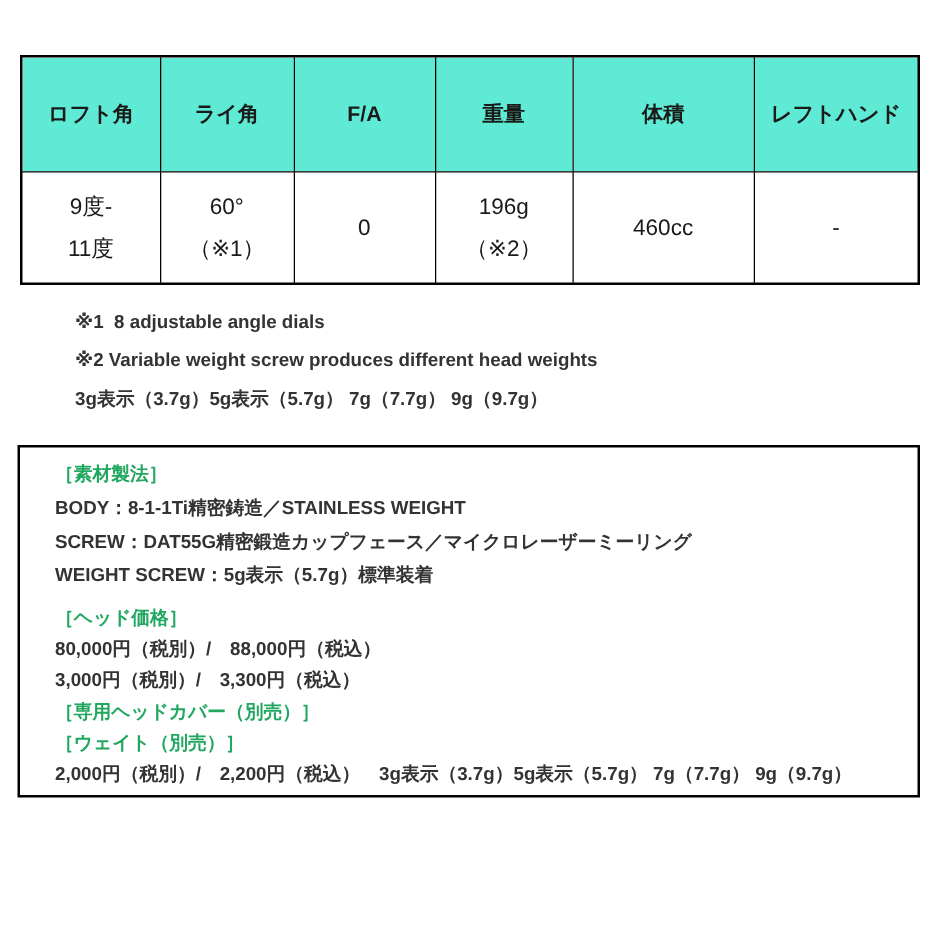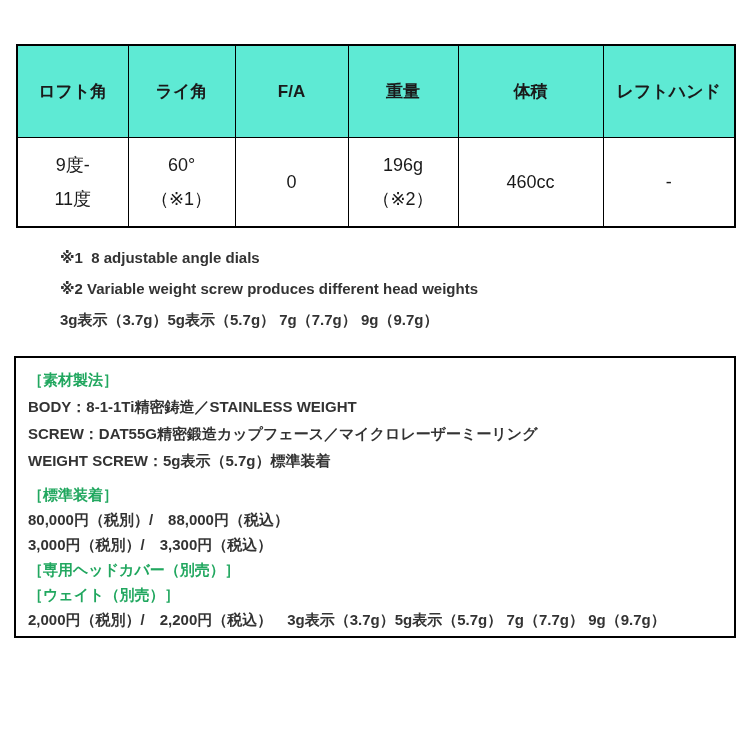--- a/index.html
+++ b/index.html
@@ -61,21 +61,21 @@
   .note-line {
     line-height: 31px;
     white-space: pre-wrap;
     margin-left: 40px;
   }
 
   
   .details-box {
     margin: 21px 14px 0 14px;
     border: 2px solid #000000;
-    padding: 8px 12px 4px 12px;
+    padding: 8px 12px 4px 28px;
     font-size: 15px;
     font-weight: bold;
     color: #333333;
     background: #ffffff;
     box-sizing: border-box;
     width: 722px;
   }
   .details-box .section-material .box-line { line-height: 27px; }
   .details-box .box-line {
     line-height: 25px;
@@ -147,21 +147,21 @@
   <div class="details-box">
 
     <div class="section section-material">
       <div class="box-line box-heading">［素材製法］</div>
       <div class="box-line">BODY：8-1-1Ti精密鋳造／STAINLESS WEIGHT</div>
       <div class="box-line">SCREW：DAT55G精密鍛造カップフェース／マイクロレーザーミーリング</div>
       <div class="box-line">WEIGHT SCREW：5g表示（5.7g）標準装着</div>
     </div>
 
     <div class="section section-price">
-      <div class="box-line box-heading">［標準装着］</div>
+      <div class="box-line box-heading">［ヘッド価格］</div>
       <div class="box-line">80,000円（税別）/　88,000円（税込）</div>
     </div>
 
     <div class="section">
       <div class="box-line">3,000円（税別）/　3,300円（税込）</div>
     </div>
 
     <div class="section">
       <div class="box-line box-heading">［専用ヘッドカバー（別売）］</div>
     </div>

